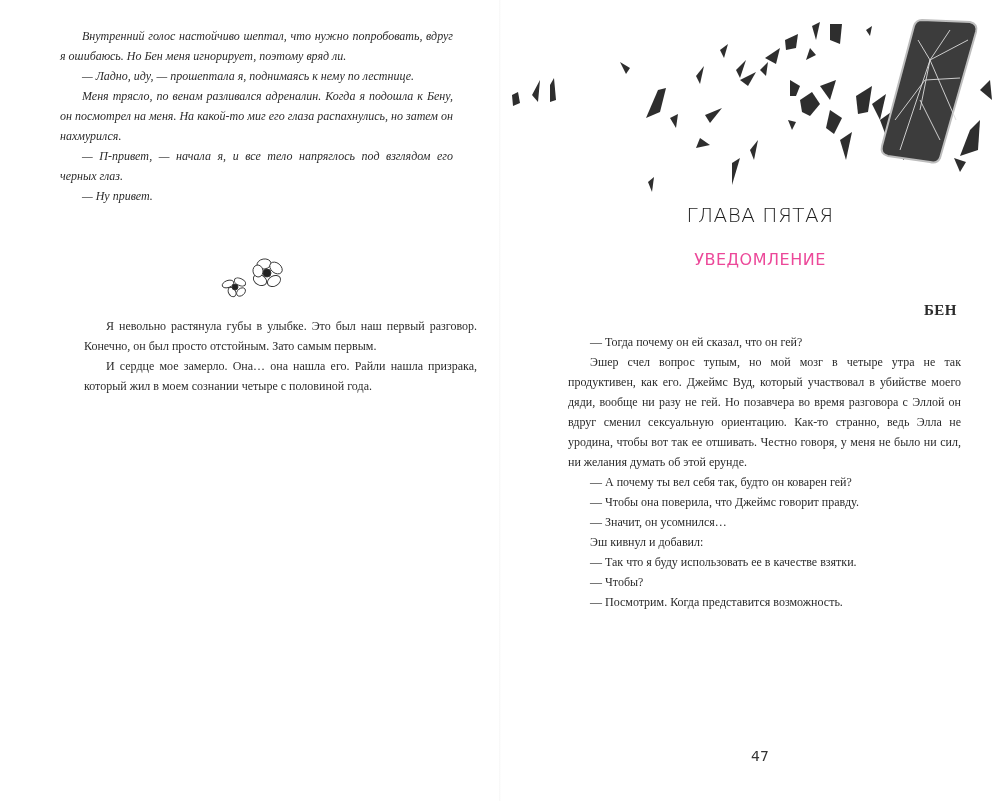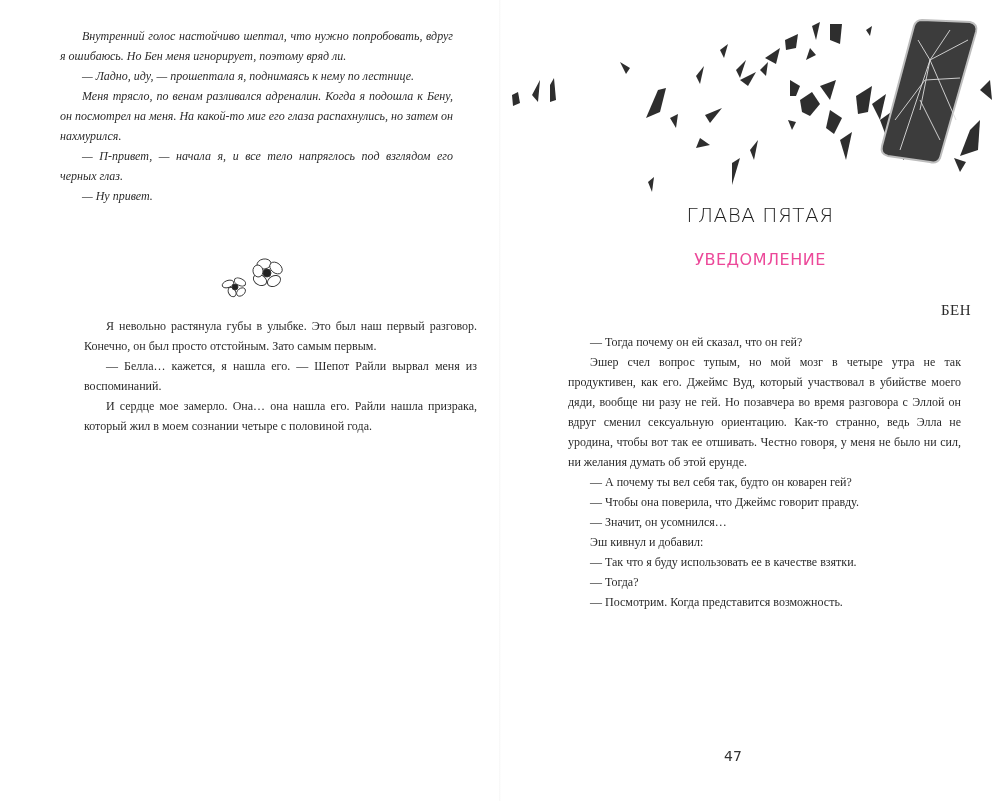--- a/index.html
+++ b/index.html
@@ -9,22 +9,22 @@
   .page-right { left: 500px; width: 501px; }
   .text { font-family: "Liberation Serif", "DejaVu Serif", serif; font-size: 12px; line-height: 20px; text-align: justify; }
   .para { margin: 0; text-indent: 22px; }
   .italic { font-style: italic; }
   .block-left { position: absolute; left: 60px; width: 393px; }
   .block-right { position: absolute; left: 568px; width: 393px; }
   .ornament { position: absolute; left: 214px; top: 252px; width: 80px; height: 50px; }
   .illustration { position: absolute; left: 500px; top: 0; width: 501px; height: 200px; }
   .chapter-title { position: absolute; left: 560px; width: 400px; text-align: center; top: 203px; font-family: "DejaVu Sans", sans-serif; font-size: 20px; letter-spacing: 0.5px; color: #1e1e1e; font-weight: 300; }
   .chapter-sub { position: absolute; left: 560px; width: 400px; text-align: center; top: 250px; font-family: "DejaVu Sans", sans-serif; font-size: 16px; letter-spacing: 0.5px; color: #ec4899; }
-  .pov { position: absolute; right: 30px; top: 302px; font-family: "Liberation Serif", serif; font-size: 15px; letter-spacing: 0.5px; }
-  .page-number { position: absolute; left: 724px; top: 748px; font-family: "DejaVu Sans", sans-serif; font-size: 14px; color: #333; }
+  .pov { position: absolute; right: 44px; top: 302px; font-family: "Liberation Serif", serif; font-size: 15px; letter-spacing: 0.5px; font-weight: bold; }
+  .page-number { position: absolute; left: 751px; top: 748px; font-family: "DejaVu Sans", sans-serif; font-size: 14px; color: #333; }
   .gutter { position: absolute; left: 499px; top: 0; width: 2px; height: 801px; background: linear-gradient(90deg, #f6f6f6, #ffffff); }
 </style>
 </head>
 <body>
 
 <div class="page page-left"></div>
 <div class="page page-right"></div>
 <div class="gutter"></div>
 
 <div class="block-left text italic" style="top:26px;">
@@ -48,21 +48,20 @@
       <ellipse cx="60" cy="29" rx="7" ry="5" transform="rotate(-30 60 29)"></ellipse>
       <ellipse cx="46" cy="28" rx="7" ry="5" transform="rotate(30 46 28)"></ellipse>
       <ellipse cx="44" cy="19" rx="6" ry="5" transform="rotate(80 44 19)"></ellipse>
       <circle cx="53" cy="21" r="4" fill="#222"></circle>
     </g>
   </svg>
 </div>
 
 <div class="block-left text" style="top:316px;margin-left:24px;">
   <p class="para">Я невольно растянула губы в улыбке. Это был наш первый разговор. Конечно, он был просто отстойным. Зато самым первым.</p>
-  <p class="para">— Белла… кажется, я нашла его. — Шепот Райли вырвал меня из воспоминаний.</p>
   <p class="para">И сердце мое замерло. Она… она нашла его. Райли нашла призрака, который жил в моем сознании четыре с половиной года.</p>
 </div>
 
 <div class="illustration">
   <svg width="501" height="200" viewBox="0 0 501 200">
     <g fill="#2e2e2e">
       <polygon points="12,95 18,92 20,103 13,106"></polygon>
       <polygon points="32,95 40,80 38,102"></polygon>
       <polygon points="50,85 54,78 56,100 50,102"></polygon>
       <polygon points="120,62 130,68 126,74"></polygon>
@@ -120,17 +119,17 @@
 <div class="pov">БЕН</div>
 
 <div class="block-right text" style="top:332px;">
   <p class="para">— Тогда почему он ей сказал, что он гей?</p>
   <p class="para">Эшер счел вопрос тупым, но мой мозг в четыре утра не так продуктивен, как его. Джеймс Вуд, который участвовал в убийстве моего дяди, вообще ни разу не гей. Но позавчера во время разговора с Эллой он вдруг сменил сексуальную ориентацию. Как-то странно, ведь Элла не уродина, чтобы вот так ее отшивать. Честно говоря, у меня не было ни сил, ни желания думать об этой ерунде.</p>
   <p class="para">— А почему ты вел себя так, будто он коварен гей?</p>
   <p class="para">— Чтобы она поверила, что Джеймс говорит правду.</p>
   <p class="para">— Значит, он усомнился…</p>
   <p class="para">Эш кивнул и добавил:</p>
   <p class="para">— Так что я буду использовать ее в качестве взятки.</p>
-  <p class="para">— Тогда?</p>
+  <p class="para">— Чтобы?</p>
   <p class="para">— Посмотрим. Когда представится возможность.</p>
 </div>
 
 <div class="page-number">47</div>
 
 </body></html>

